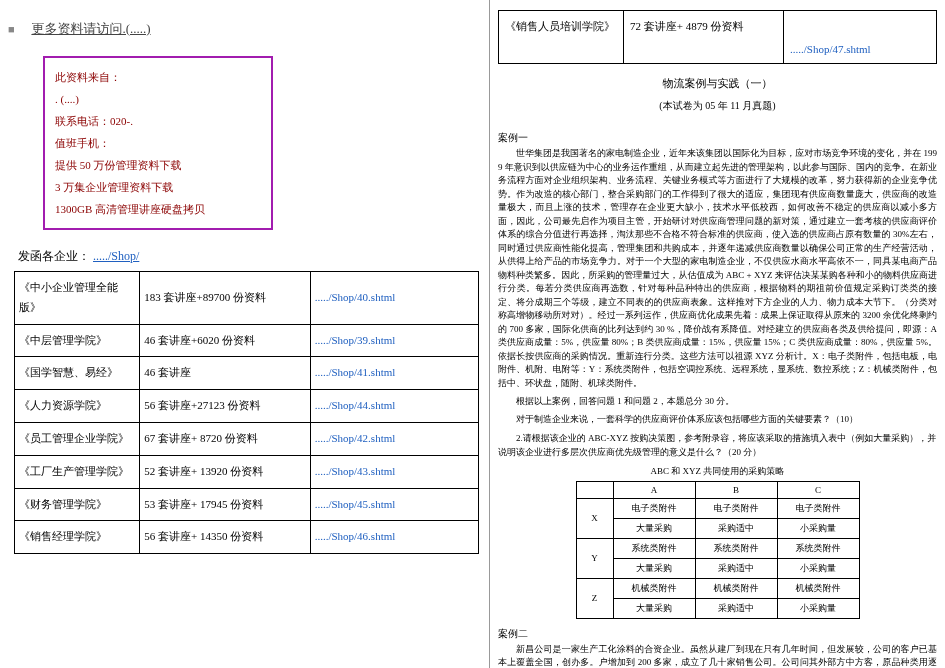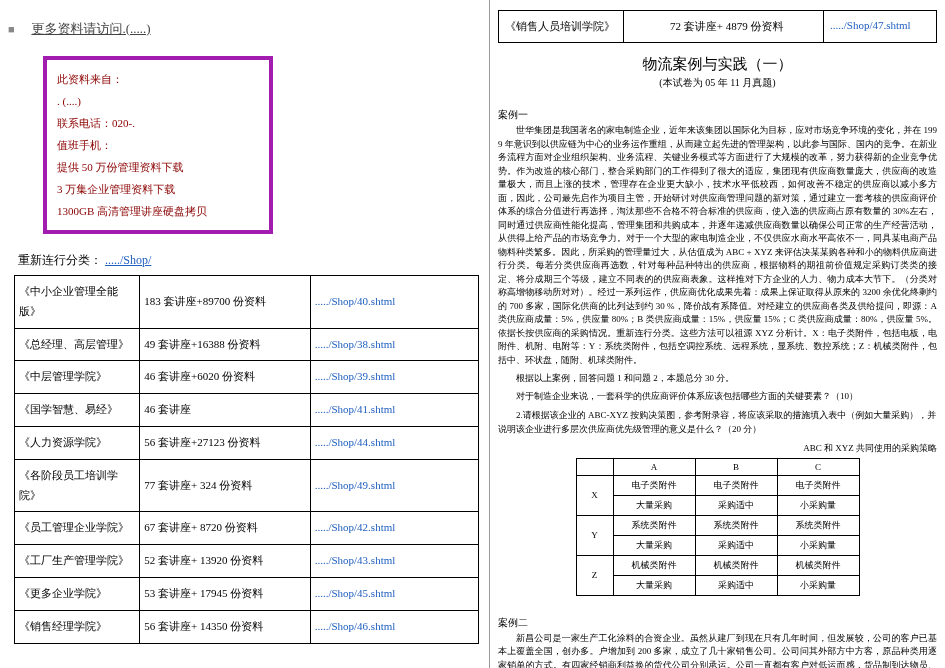--- a/index.html
+++ b/index.html
@@ -26,21 +26,21 @@
       color: #444;
       text-decoration: underline;
       margin: 10px 0 18px 8px;
       display: inline-block;
     }
     .bullet {
       color: #888;
       margin-right: 6px;
     }
     .info-box {
-      border: 4px solid #a21caf;
+      border: 2px solid #a21caf;
       width: 230px;
       margin: 0 0 18px 35px;
       padding: 8px 10px;
     }
     .info-box div {
       color: #8b0000;
       font-size: 11px;
       line-height: 2;
     }
     .shop-header {
@@ -66,27 +66,27 @@
     .top-row {
       display: flex;
       border: 1px solid #000;
       font-size: 11px;
       margin-bottom: 12px;
     }
     .top-row > div {
       padding: 8px 6px;
       border-right: 1px solid #000;
     }
-    .top-row > div:last-child { border-right: none; color: #2060c0; flex: 1; }
+    .top-row > div:last-child { border-right: none; color: #2060c0; flex: 1; margin-top: 24px; }
     .top-row .t1 { width: 125px; }
-    .top-row .t2 { width: 160px; margin-left: 40px; }
+    .top-row .t2 { width: 160px; }
     .doc-title {
       text-align: center;
-      font-size: 15px;
-      margin: 6px 0 2px;
+      font-size: 11px;
+      margin: 6px 0 8px;
     }
     .doc-sub {
       text-align: center;
       font-size: 10px;
       margin-bottom: 18px;
     }
     .case-label { font-size: 10px; margin: 6px 0 2px; }
     .para {
       font-size: 9px;
       line-height: 1.5;
@@ -94,21 +94,21 @@
       text-align: justify;
       word-break: break-all;
     }
     .q {
       font-size: 9px;
       line-height: 1.6;
       text-indent: 2em;
       margin-top: 4px;
     }
     .matrix-title {
-      text-align: right;
+      text-align: center;
       font-size: 9px;
       margin: 5px 0 3px;
     }
     table.matrix {
       border-collapse: collapse;
       margin: 0 auto;
       font-size: 9px;
     }
     table.matrix td, table.matrix th {
       border: 1px solid #000;
@@ -131,68 +131,58 @@
     <div>此资料来自：</div>
     <div>. (....)</div>
     <div>联系电话：020-.</div>
     <div>值班手机：</div>
     <div>提供 50 万份管理资料下载</div>
     <div>3 万集企业管理资料下载</div>
     <div>1300GB 高清管理讲座硬盘拷贝</div>
   </div>
 
   <div class="shop-header">
-    <span>重新连行分类：</span>
+    <span>发函各企业：</span>
     <span class="shop-link">...../Shop/</span>
   </div>
 
   <table class="course">
     <tbody id="course-body">
         <tr>
           <td class="c1">《中小企业管理全能版》</td>
           <td class="c2">183 套讲座+89700 份资料</td>
           <td class="c3">...../Shop/40.shtml</td>
         </tr>
         <tr>
-          <td class="c1">《总经理、高层管理》</td>
-          <td class="c2">49 套讲座+16388 份资料</td>
-          <td class="c3">...../Shop/38.shtml</td>
-        </tr>
-        <tr>
           <td class="c1">《中层管理学院》</td>
           <td class="c2">46 套讲座+6020 份资料</td>
           <td class="c3">...../Shop/39.shtml</td>
         </tr>
         <tr>
           <td class="c1">《国学智慧、易经》</td>
           <td class="c2">46 套讲座</td>
           <td class="c3">...../Shop/41.shtml</td>
         </tr>
         <tr>
           <td class="c1">《人力资源学院》</td>
           <td class="c2">56 套讲座+27123 份资料</td>
           <td class="c3">...../Shop/44.shtml</td>
         </tr>
         <tr>
-          <td class="c1">《各阶段员工培训学院》</td>
-          <td class="c2">77 套讲座+ 324 份资料</td>
-          <td class="c3">...../Shop/49.shtml</td>
-        </tr>
-        <tr>
           <td class="c1">《员工管理企业学院》</td>
           <td class="c2">67 套讲座+ 8720 份资料</td>
           <td class="c3">...../Shop/42.shtml</td>
         </tr>
         <tr>
           <td class="c1">《工厂生产管理学院》</td>
           <td class="c2">52 套讲座+ 13920 份资料</td>
           <td class="c3">...../Shop/43.shtml</td>
         </tr>
         <tr>
-          <td class="c1">《更多企业学院》</td>
+          <td class="c1">《财务管理学院》</td>
           <td class="c2">53 套讲座+ 17945 份资料</td>
           <td class="c3">...../Shop/45.shtml</td>
         </tr>
         <tr>
           <td class="c1">《销售经理学院》</td>
           <td class="c2">56 套讲座+ 14350 份资料</td>
           <td class="c3">...../Shop/46.shtml</td>
         </tr>
       </tbody>
   </table>
@@ -255,15 +245,15 @@
           <td>机械类附件</td>
         </tr>
         <tr>
           <td>大量采购</td>
           <td>采购适中</td>
           <td>小采购量</td>
         </tr>
       </tbody>
   </table>
 
-  <div class="case-label" style="margin-top:20px;">案例二</div>
+  <div class="case-label" style="margin-top:8px;">案例二</div>
   <div class="para">新昌公司是一家生产工化涂料的合资企业。虽然从建厂到现在只有几年时间，但发展较，公司的客户已基本上覆盖全国，创办多。户增加到 200 多家，成立了几十家销售公司。公司问其外部方中方客，原品种类用逐家销单的方式。有四家经销商利益换的货代公司分别承运。公司一直都有客户对低运而感，货品制到达物员、对更到公等的投诉，而实际情况也是如此。客户放运客户服务，公司可以换为实源的客户收值。借贷具的到货时间有的长提六，七天，响术判及产品判备，造成销售损失，以上的既有筹成报。所以公司决定将所有外部的帐债业务交给一家货代公司。公司采取对外招标的方式，发函各企业，将中重求实据务的货代公司联系群到公司的 B 公司。新昌公司为改进它的货代公司通知到了几位经销商们，希望他们能提出这些外运公司（AB 公司）经销商的相般合作是好的。因此，回答问题 3 和问题 4，本题总分 30 分。3.你认为新昌公司变为可能选择哪一家货代公司，说明你选择的理由。（10）</div>
 </div>
 
 </body></html>

